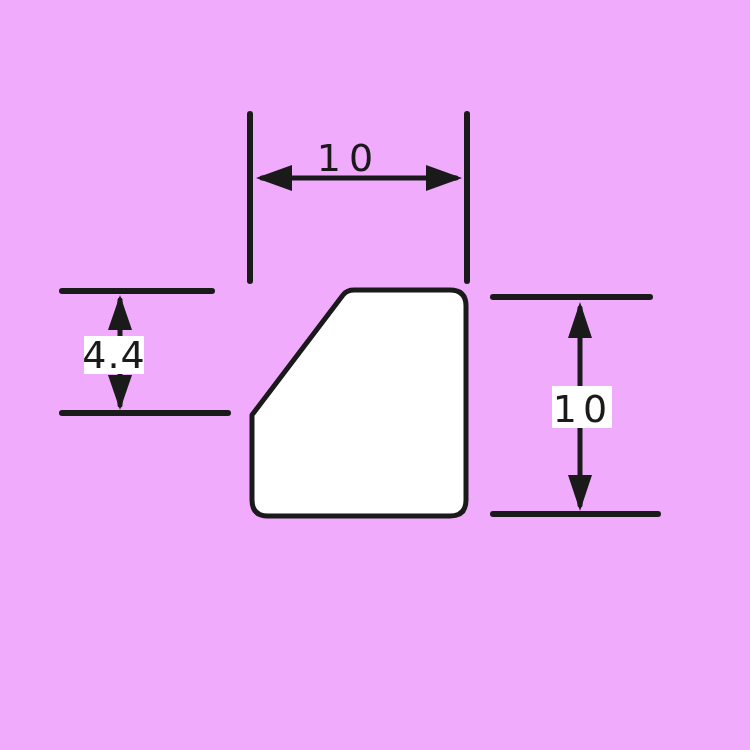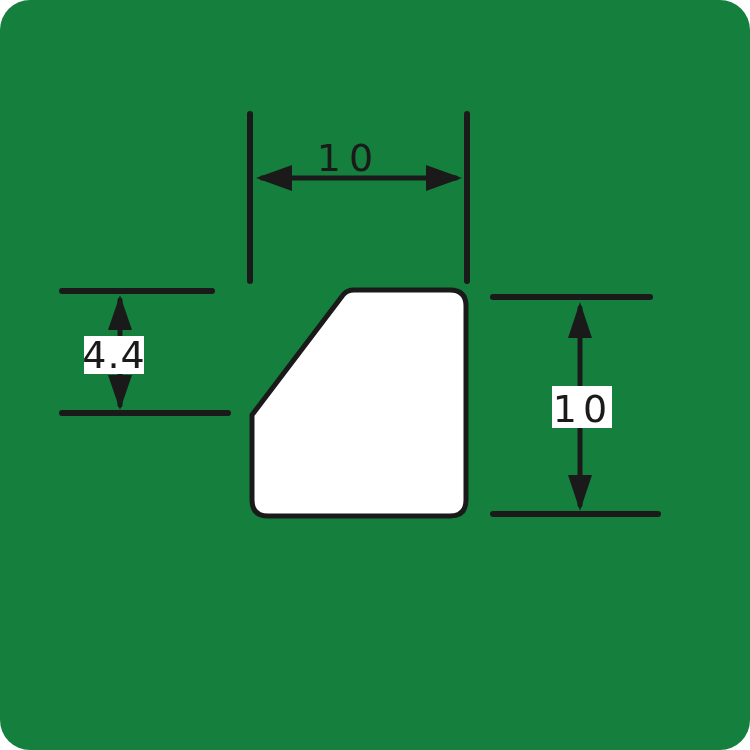--- a/index.html
+++ b/index.html
@@ -5,23 +5,22 @@
   html, body {
     margin: 0;
     padding: 0;
     background: #ffffff;
     font-family: "DejaVu Sans", "Liberation Sans", sans-serif;
   }
   .canvas-wrap {
     position: relative;
     width: 750px;
     height: 750px;
-    background: #15803d;
+    background: #f0abfc;
     overflow: hidden;
-    border-radius: 30px;
   }
   svg { display: block; }
   .draw-line {
     stroke: #1a1a1a;
     stroke-width: 5;
     stroke-linecap: round;
     fill: none;
   }
   .ext-line {
     stroke: #1a1a1a;

